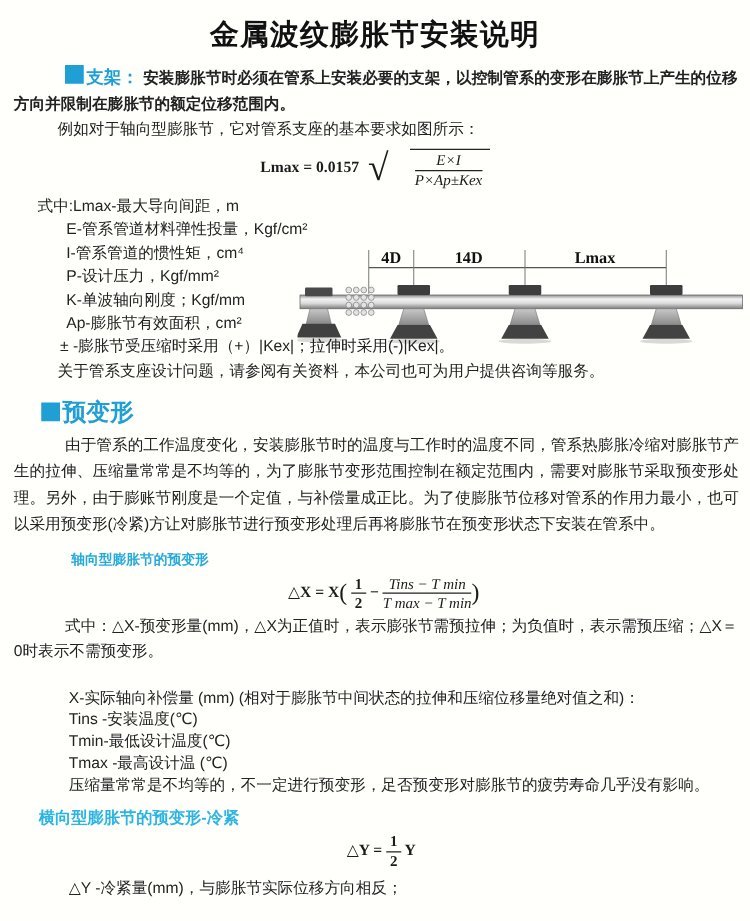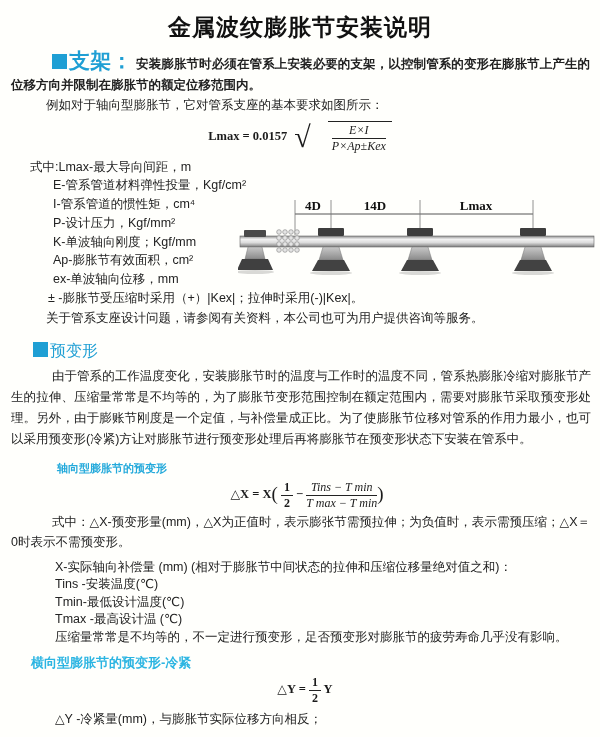--- a/index.html
+++ b/index.html
@@ -18,45 +18,45 @@
     font-size:23px;font-weight:bold;color:#111;
     letter-spacing:1px;
   }
   
   .sec-head{display:inline-block;vertical-align:-2px;}
   .sq{
     display:inline-block;width:15px;height:15px;
     background:#1f9fd4;margin-right:2px;vertical-align:-1px;
   }
   .sec-head .txt{
-    color:#1f9fd4;font-size:16px;font-weight:normal;
+    color:#1f9fd4;font-size:19px;font-weight:bold;
   }
   .h2-block{margin:10px 0 2px 33px;line-height:24px;}
   .h3{
     margin:8px 0 2px 57px;
     color:#25aadb;font-size:11px;font-weight:bold;line-height:21px;
   }
   .h4{
     margin:6px 0 2px 31px;
     color:#2cb5e2;font-size:13px;font-weight:bold;line-height:22px;
   }
   
   .para{margin:0 10px 0 11px;line-height:20.5px;text-align:justify;}
   .para.p1{margin-top:8px;font-weight:bold;text-indent:41px;}
   .indent{text-indent:35px;}
   .indent2{text-indent:41px;}
   .para2{margin:0 9px 0 11px;line-height:21px;text-align:justify;text-indent:41px;}
   
   .inline-head{white-space:nowrap;}
-  .inline-head .txt{color:#1f9fd4;font-size:21px;font-weight:bold;}
+  .inline-head .txt{color:#1f9fd4;font-size:14px;font-weight:bold;}
   
   .defs{margin:4px 0 0 30px;line-height:18.8px;}
   .defs .sub{padding-left:23px;}
   .defs .pm{padding-left:18px;}
-  .lines{margin:6px 0 0 55px;line-height:17.5px;}
+  .lines{margin:18px 0 0 55px;line-height:17.5px;}
   
   .formula{
     text-align:center;
     font-family:"Liberation Serif","DejaVu Serif",serif;
     color:#1b1b1b;
   }
   .f1{margin:4px 0 2px 0;}
   .f2{margin:2px 0 2px 14px;}
   .f3{margin:2px 0 2px 10px;}
   .fbold{font-weight:bold;}
@@ -98,21 +98,20 @@
     <span class="sqrt-sym">√</span><span class="sqrt-bar"><span class="frac ital fsmall"><span class="num">E×I</span><span class="den">P×Ap±Kex</span></span></span>
   </div>
 
   <div class="defs">
     <div>式中:Lmax-最大导向间距，m</div>
     <div class="sub">E-管系管道材料弹性投量，Kgf/cm²</div>
     <div class="sub">I-管系管道的惯性矩，cm⁴</div>
     <div class="sub">P-设计压力，Kgf/mm²</div>
     <div class="sub">K-单波轴向刚度；Kgf/mm</div>
     <div class="sub">Ap-膨胀节有效面积，cm²</div>
-    <div class="sub">ex-单波轴向位移，mm</div>
     <div class="pm">± -膨胀节受压缩时采用（+）|Kex|；拉伸时采用(-)|Kex|。</div>
   </div>
   <p class="para indent">关于管系支座设计问题，请参阅有关资料，本公司也可为用户提供咨询等服务。</p>
 
   <div class="diagram">
     <svg width="360" height="100" viewBox="0 0 360 100">
       <defs>
         <linearGradient id="pipeGrad" x1="0" y1="0" x2="0" y2="1">
           <stop offset="0" stop-color="#8f8f8f"></stop>
           <stop offset="0.3" stop-color="#f2f2f2"></stop>

